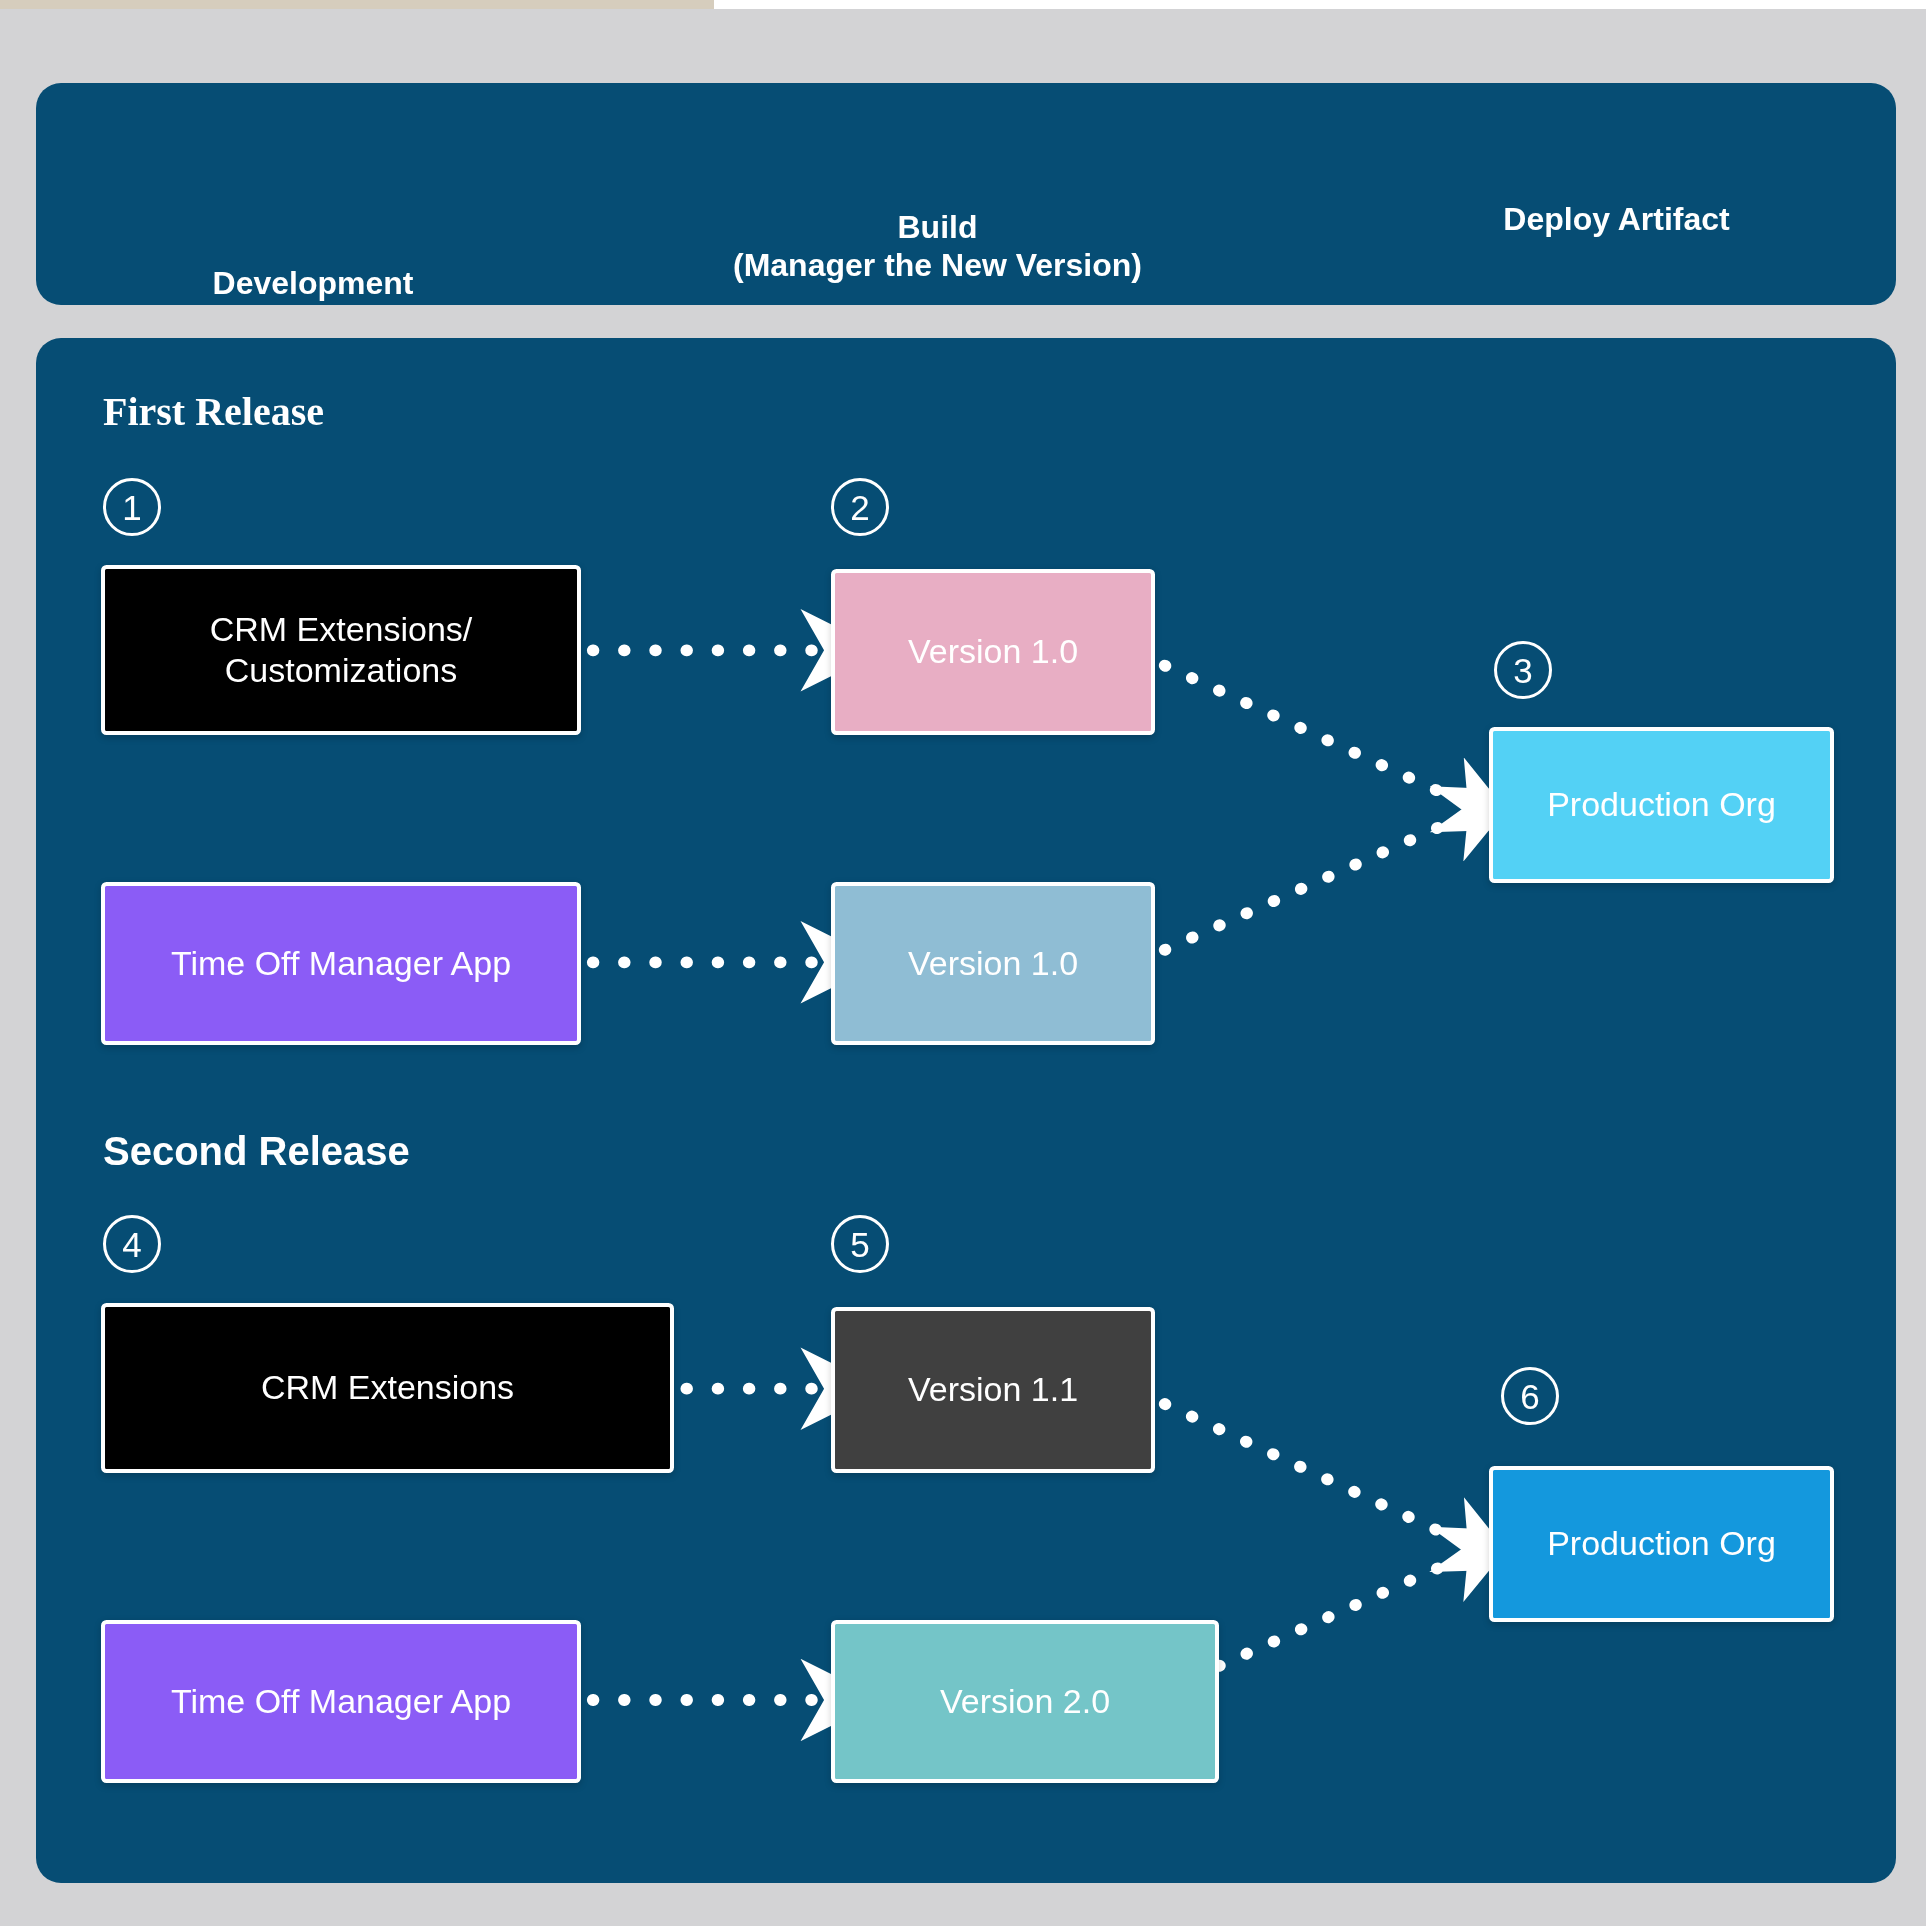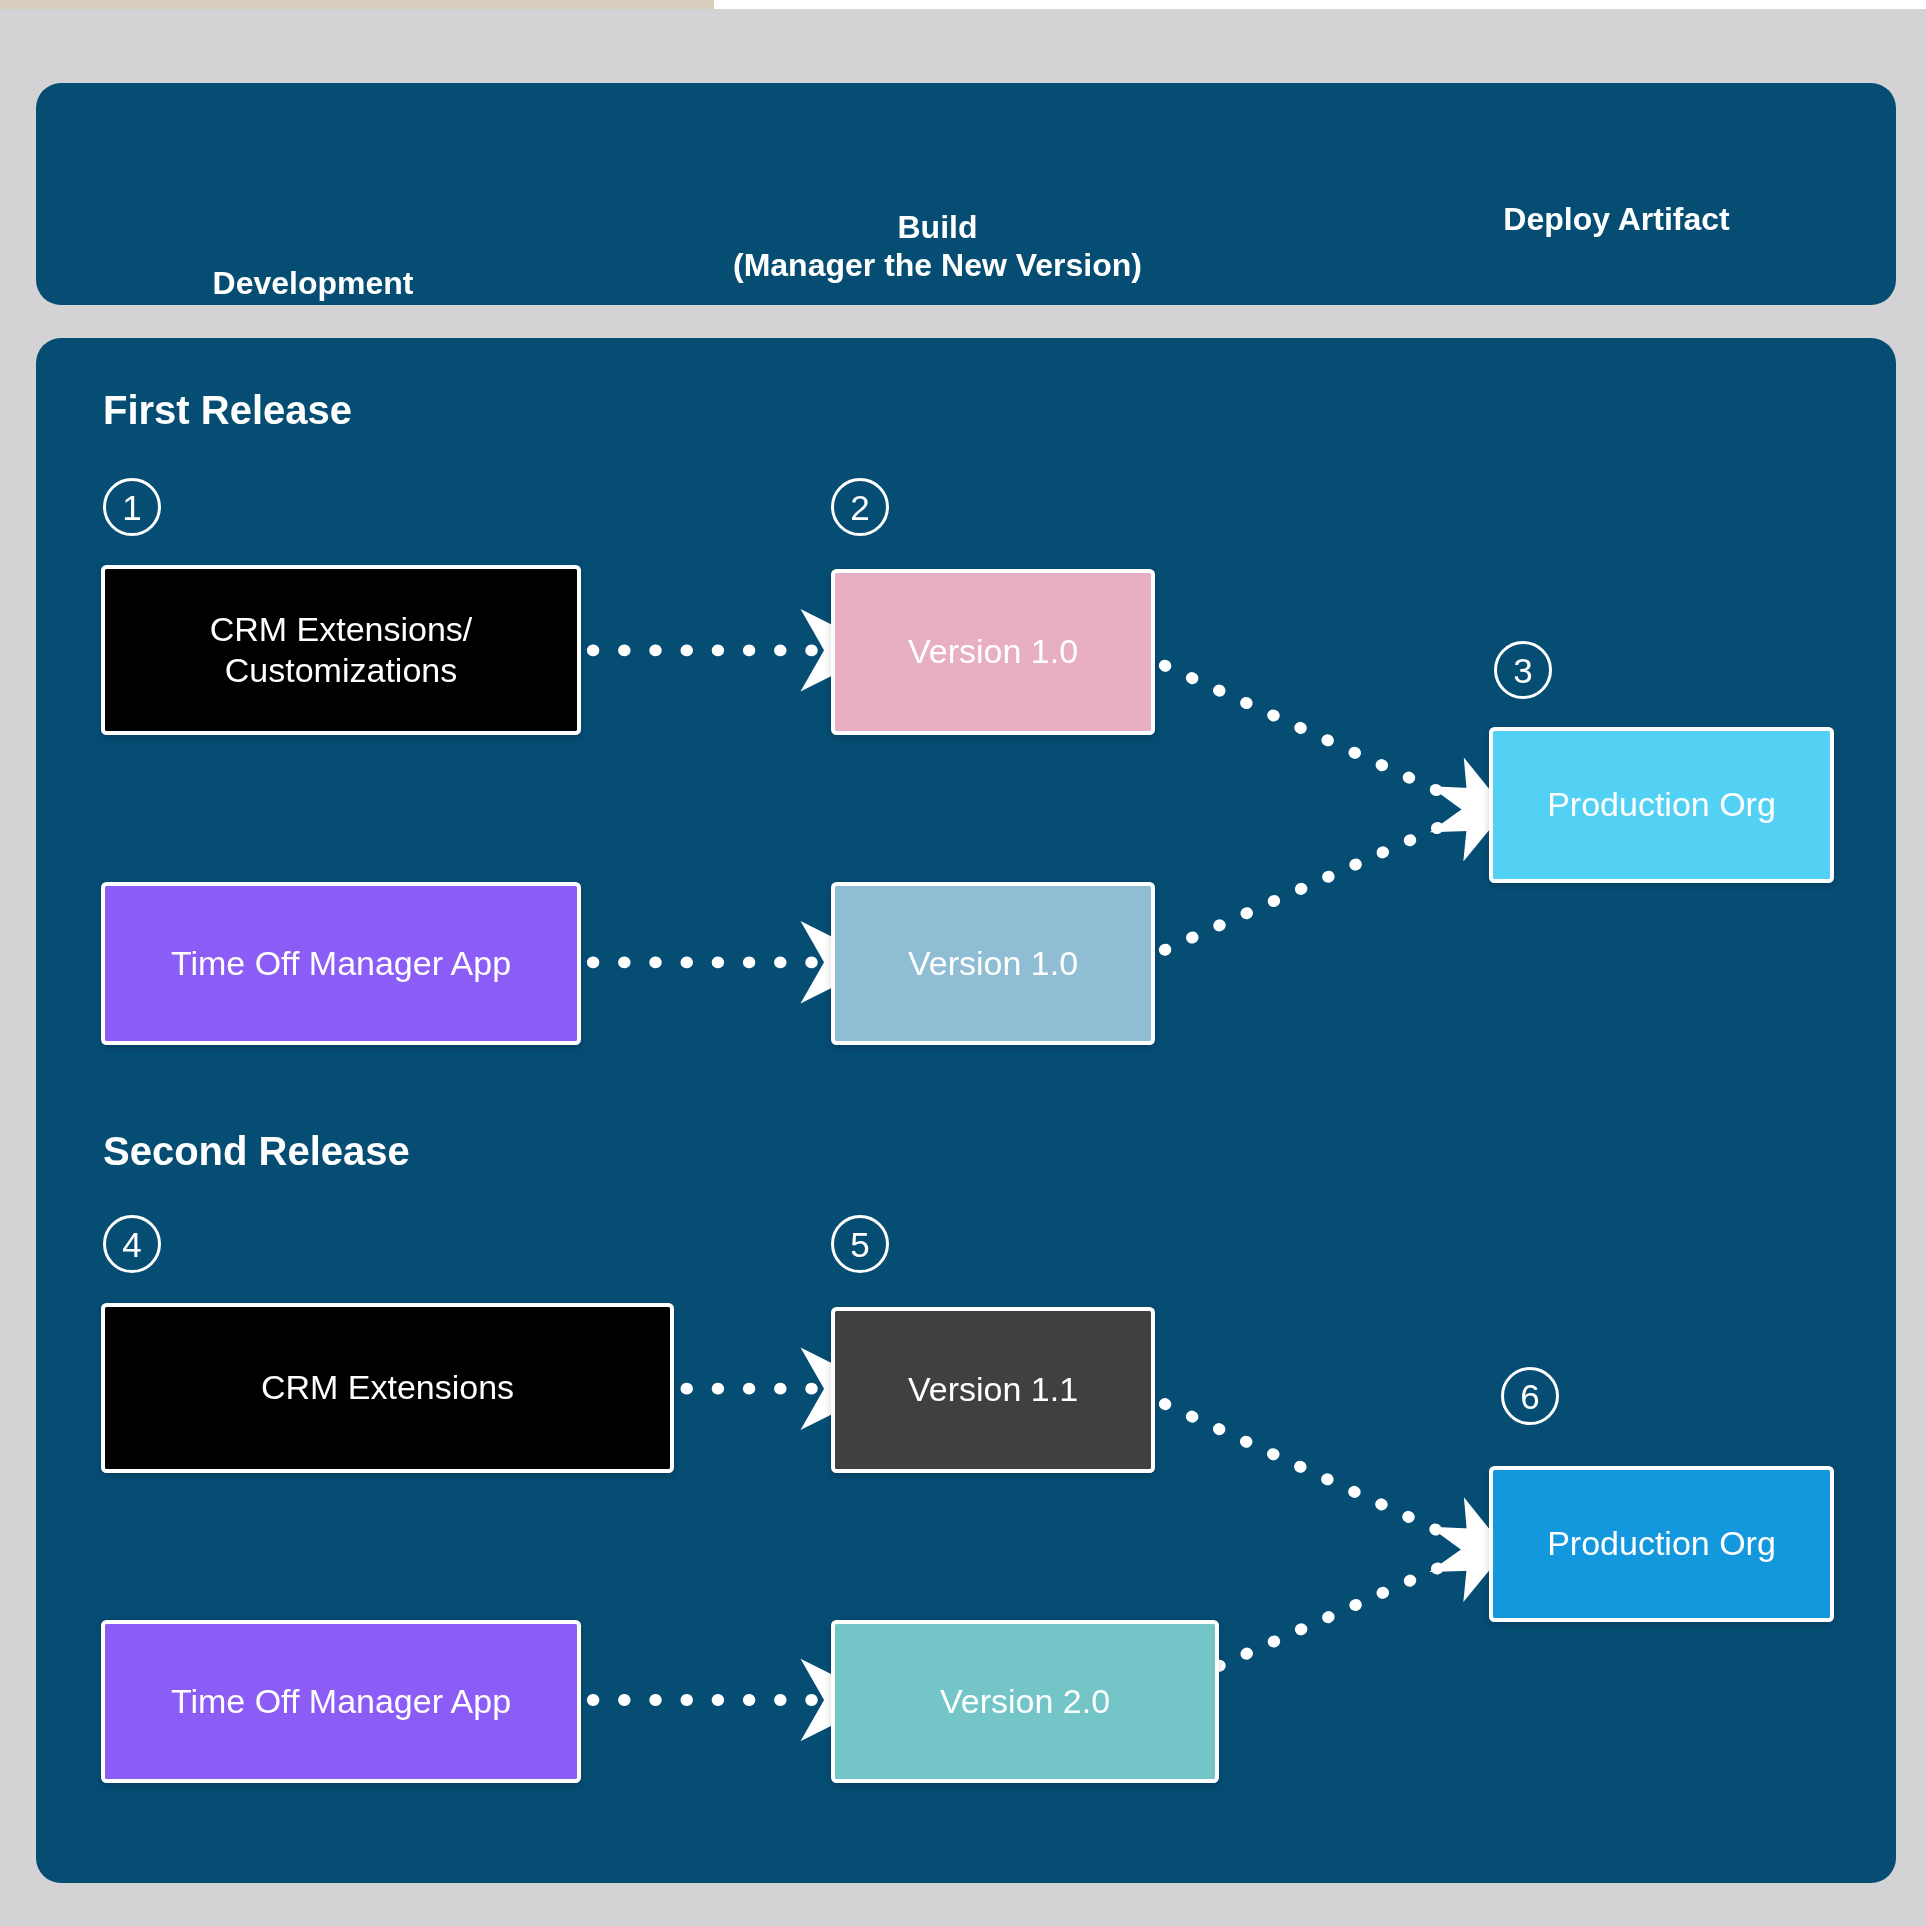--- a/index.html
+++ b/index.html
@@ -34,21 +34,21 @@
 
   .main-panel{
     position:absolute;left:36px;top:338px;width:1860px;height:1545px;
     background:#064d74;border-radius:25px;
   }
 
   .section-title{
     position:absolute;color:#ffffff;font-weight:bold;font-size:40px;
     letter-spacing:0px;
   }
-  .sec-first{left:103px;top:388px;}
+  .sec-first{left:103px;top:388px;font-family:Liberation Serif, serif;}
   .sec-second{left:103px;top:1129px;}
 
   .step-circle{
     position:absolute;width:58px;height:58px;border-radius:50%;
     border:3.5px solid #ffffff;color:#ffffff;
     display:flex;align-items:center;justify-content:center;
     font-size:35px;line-height:1;box-sizing:border-box;
   }
 
   .node{

